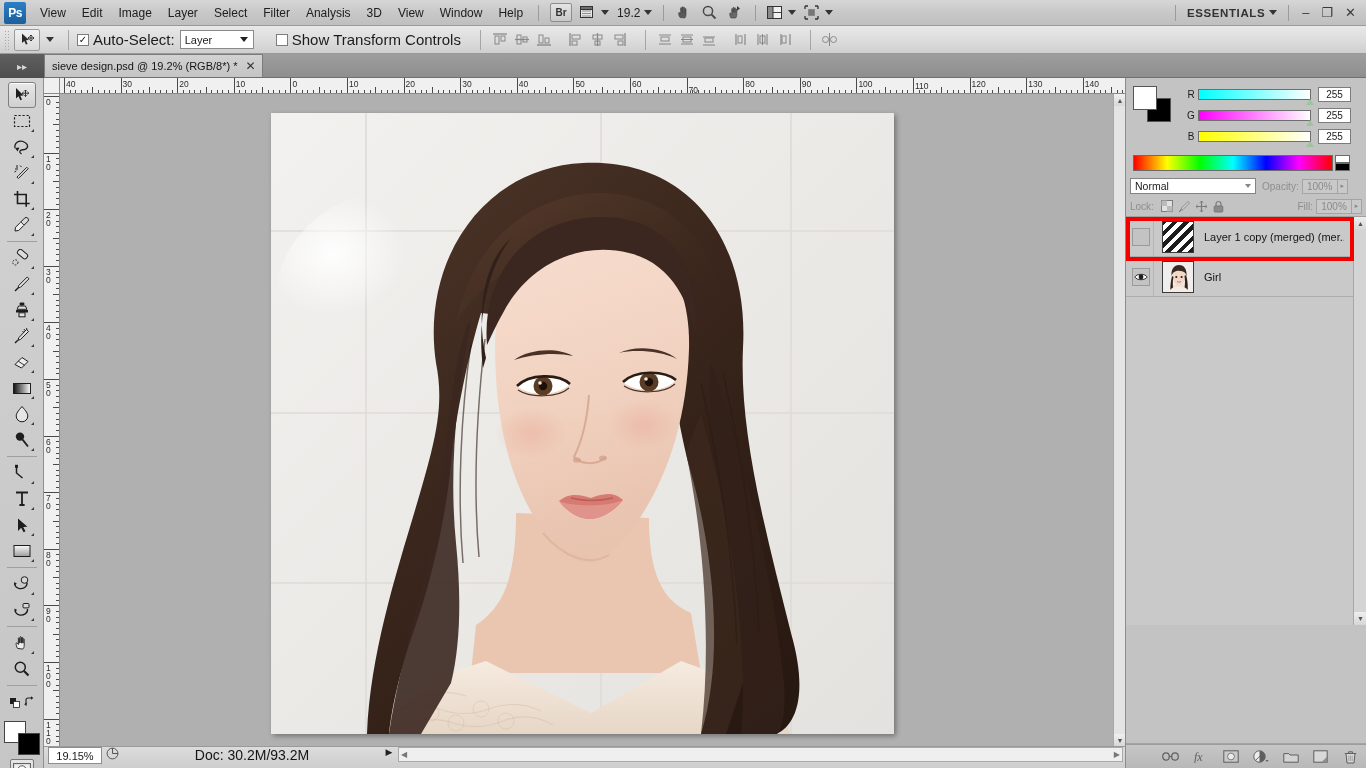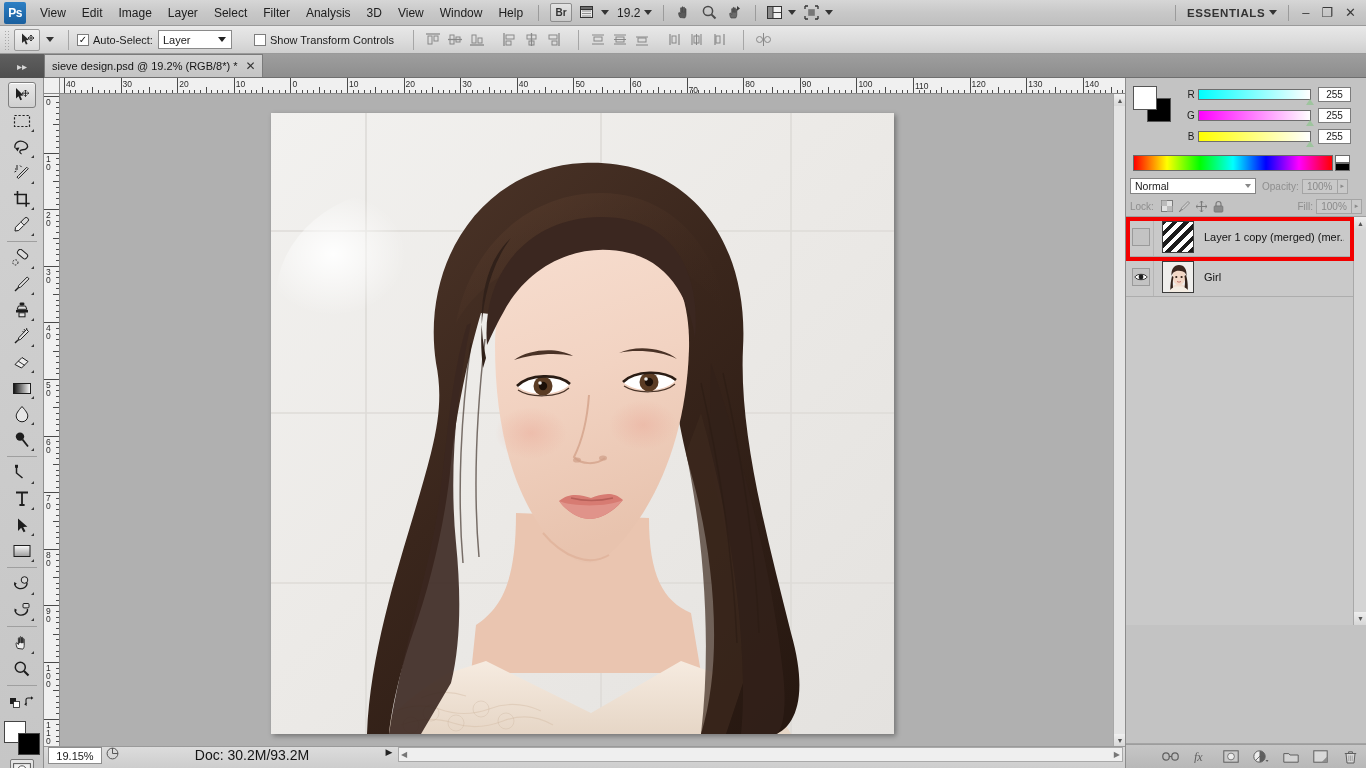--- a/index.html
+++ b/index.html
@@ -66,21 +66,21 @@
     width: 26px; height: 22px; border: 1px solid #9a9a9a; border-radius: 2px;
     background: linear-gradient(to bottom,#f2f2f2,#d9d9d9);
     display: flex; align-items: center; justify-content: center; margin-right: 2px;
   }
   .opt-sep { width: 1px; height: 20px; background: #a6a6a6; margin: 0 8px; }
   .chk {
     width: 12px; height: 12px; border: 1px solid #7d7d7d; background: #fff;
     display: inline-flex; align-items: center; justify-content: center;
     font-size: 10px; line-height: 1; color: #111; margin-right: 4px;
   }
-  .opt-label { font-size: 11px; color: #1c1c1c; margin-right: 5px; white-space: nowrap;}
+  .opt-label { font-size: 15px; color: #1c1c1c; margin-right: 5px; white-space: nowrap;}
   .opt-select {
     width: 74px; height: 19px; border: 1px solid #8a8a8a; background: #fff;
     display: flex; align-items: center; padding-left: 4px; font-size: 11px;
     position: relative;
   }
   .opt-select .tri-down { position: absolute; right: 5px; border-top-color:#222; }
   .align-icon { width: 22px; height: 20px; display:flex;align-items:center;justify-content:center;
     opacity: .45; }
   .align-icon svg { display:block; }
 

